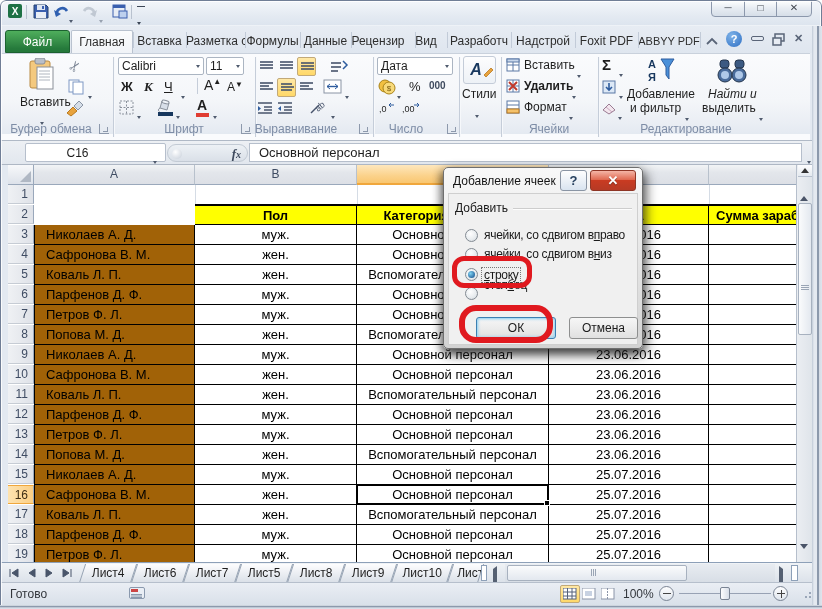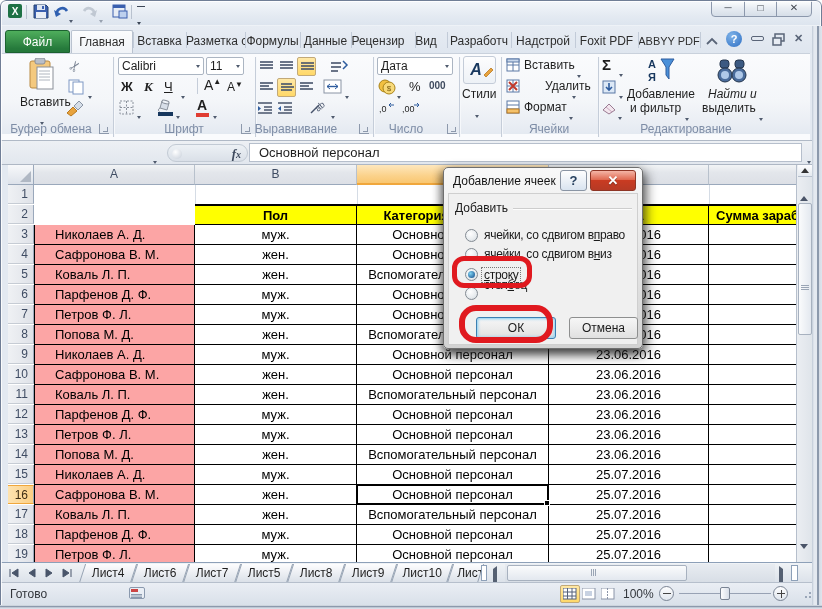--- a/index.html
+++ b/index.html
@@ -52,21 +52,21 @@
 
 #sheet { position:absolute; left:1px; top:165px; width:795px; height:397px; overflow:hidden; }
 #corner { position:absolute; left:7px; top:0px; width:26px; height:20px; background:linear-gradient(#F7F8FA,#DDE2EA); border-right:1px solid #9AA8BB; border-bottom:1px solid #9AA8BB; }
 #corner:after { content:""; position:absolute; right:2px; bottom:2px; width:0; height:0; border-left:11px solid transparent; border-bottom:11px solid #B0B8C4; }
 .ch { position:absolute; top:0; height:20px; background:linear-gradient(#F2F4F6,#E3E6EB 40%,#DDE0E6); border-right:1px solid #B8C1CC; border-bottom:1px solid #9AA8BB; font-size:12px; color:#3F4C63; text-align:center; line-height:19px; }
 .ch.sel { background:linear-gradient(#FEE7BD,#FBD28B 60%,#F9C771); border-bottom:2px solid #F0A73C; color:#3E2E14; }
 .rh { position:absolute; left:7px; width:26px; background:linear-gradient(90deg,#EFF1F4,#DFE2E8); border-right:1px solid #9AA8BB; border-bottom:1px solid #C6CCD4; font-size:12px; color:#3F4C63; text-align:right; padding-right:5px; line-height:19px; }
 .rh.sel { background:linear-gradient(90deg,#FEE3B0,#FBCF85); border-bottom:1px solid #F0A73C; border-top:1px solid #F0A73C; color:#3E2E14; }
 .cell { position:absolute; height:20px; font-size:13px; color:#000; display:flex; align-items:center; justify-content:center; border-right:1px solid #000; border-bottom:1px solid #000; overflow:hidden; white-space:nowrap; }
 .cell.hdr2 { background:#FFFF00; font-weight:bold; border-top:2px solid #000; height:21px; margin-top:-1px; }
-.cell.ga { background:#fca5a5; justify-content:flex-start; padding-left:20px; border-left:1px solid #000; }
+.cell.ga { background:#a16207; justify-content:flex-start; padding-left:11px; border-left:1px solid #000; }
 .cell.wc { background:#FFF; }
 .gridline-v { position:absolute; width:1px; background:#D5DCE5; }
 .gridline-h { position:absolute; height:1px; background:#D5DCE5; }
 
 
 #selcell { position:absolute; left:355px; top:484px; width:193px; height:21px; border:2px solid #000; z-index:5; }
 #selcell:after { content:""; position:absolute; right:-3px; bottom:-3px; width:4px; height:4px; background:#000; border:1px solid #FFF; }
 
 
 #vsb { position:absolute; left:796px; top:165px; width:16px; height:397px; background:linear-gradient(90deg,#EBEEF2,#DFE4EA); border-left:1px solid #B6BFCC; }
@@ -349,21 +349,21 @@
           <rect x="1" y="1" width="12" height="3" fill="#C9D8EC" stroke="#5B79A5"></rect>
         </svg></div>
 <div class="btxt" style="left:523px;top:4px;">Вставить</div>
 <div class="abs" style="left:576px;top:10px;"><span class="ar"></span></div>
 <div class="abs" style="left:505px;top:25px;"><svg width="14" height="14">
           <rect x="1" y="1" width="12" height="12" fill="#FFF" stroke="#5B79A5"></rect>
           <line x1="1" y1="7" x2="13" y2="7" stroke="#5B79A5"></line>
           <line x1="7" y1="1" x2="7" y2="13" stroke="#5B79A5"></line>
           <path d="M3 3 L11 11 M11 3 L3 11" stroke="#C0392B" stroke-width="2"></path>
         </svg></div>
-<div class="btxt" style="left:544px;top:25px;">Удалить</div>
+<div class="btxt" style="left:523px;top:25px;font-weight:bold;">Удалить</div>
 <div class="abs" style="left:571px;top:31px;"><span class="ar"></span></div>
 <div class="abs" style="left:505px;top:46px;"><svg width="14" height="14">
           <rect x="1" y="1" width="12" height="12" fill="#FFF" stroke="#5B79A5"></rect>
           <line x1="1" y1="5" x2="13" y2="5" stroke="#5B79A5"></line>
           <line x1="1" y1="9" x2="13" y2="9" stroke="#5B79A5"></line>
           <rect x="1" y="9" width="12" height="4" fill="#F5C26B" stroke="#B9791F"></rect>
         </svg></div>
 <div class="btxt" style="left:523px;top:46px;">Формат</div>
 <div class="abs" style="left:568px;top:52px;"><span class="ar"></span></div>
 <div class="glabel" style="left:515px;width:66px;">Ячейки</div>
@@ -395,20 +395,21 @@
           <circle cx="8" cy="18" r="4" fill="#AFC8E8"></circle>
           <circle cx="22" cy="18" r="4" fill="#AFC8E8"></circle>
         </svg></div>
 <div class="btxt" style="left:707px;top:33px;font-style:italic;">Найти и</div>
 <div class="btxt" style="left:701px;top:47px;">выделить</div>
 <div class="abs" style="left:758px;top:53px;"><span class="ar"></span></div>
 <div class="glabel" style="left:620px;width:130px;">Редактирование</div>
   </div>
 
   <div id="fbar">
+    <div id="namebox">C16</div>
     <div class="abs" style="left:152px;top:9px;"><span class="ar"></span></div>
     <div id="fxpill">
         <div class="abs" style="left:4px;top:4px;width:10px;height:10px;border-radius:50%;background:radial-gradient(circle at 35% 30%,#FFF,#C6CED9);"></div>
       <div class="abs" style="right:6px;top:1px;font-size:13px;font-style:italic;font-family:'Liberation Serif',serif;color:#3E4A5E;font-weight:bold;">f<span style="font-size:10px;">x</span></div>
       </div>
     <div id="fxin">Основной персонал</div>
     <div class="abs" style="left:806px;top:9px;"><span class="ar"></span></div>
   </div>
 
   <div id="sheet">

